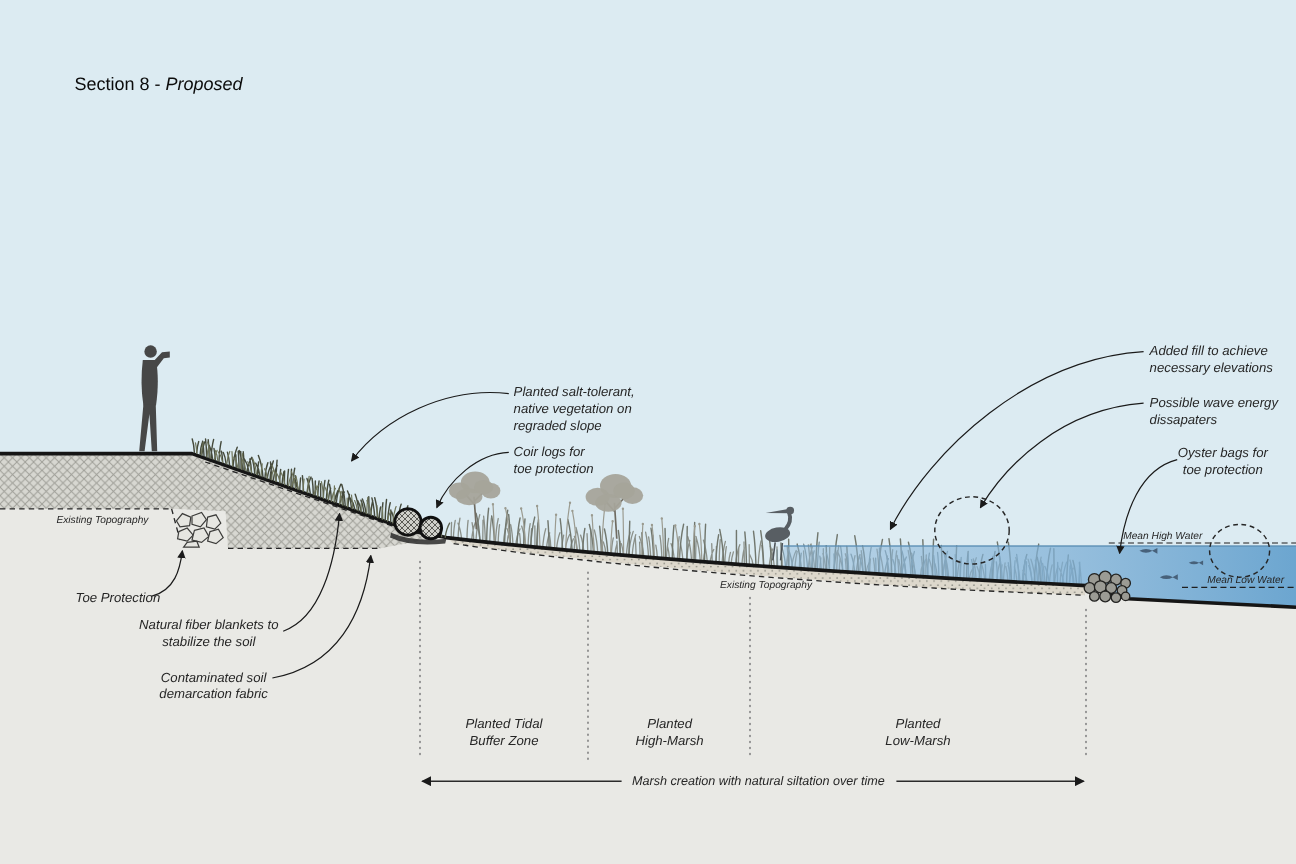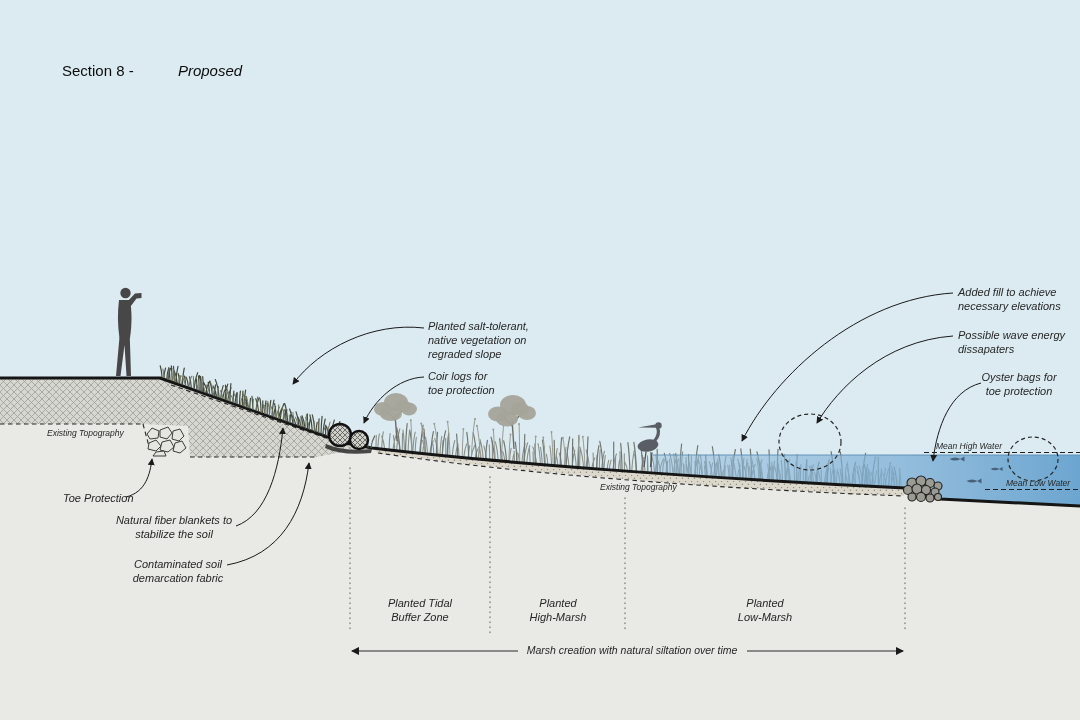--- a/index.html
+++ b/index.html
@@ -2,21 +2,21 @@
 <html><head>
 <meta charset="utf-8">
 <style>
   html,body{margin:0;padding:0;background:#cfd8dd;}
   .canvas{position:relative;width:1080px;height:720px;overflow:hidden;background:#dcebf2;
           font-family:"Liberation Sans",sans-serif;}
   .canvas svg{position:absolute;left:0;top:0;}
   .title-block{position:absolute;left:62px;top:57px;color:#0c0c0c;}
   .title-block .t{font-size:21px;font-weight:600;letter-spacing:.2px;}
   .title-block .s{font-size:15px;margin-top:5px;}
-  .title-block .it{font-style:italic;margin-left:40px;}
+  .title-block .it{font-style:italic;}
   svg text{font-family:"Liberation Sans",sans-serif;fill:#262626;}
   .annot{font-size:11px;font-style:italic;}
   .small{font-size:8.5px;font-style:italic;}
   .mid{text-anchor:middle;}
   .arrlab{font-size:10.5px;font-style:italic;}
   .leader{fill:none;stroke:#1a1a1a;stroke-width:1;}
   .dashln{fill:none;stroke:#262626;stroke-width:1.1;stroke-dasharray:4.5 3.5;}
   .dotln{fill:none;stroke:#8f8f8f;stroke-width:1.6;stroke-dasharray:.5 4.5;stroke-linecap:round;}
 </style>
 </head>

